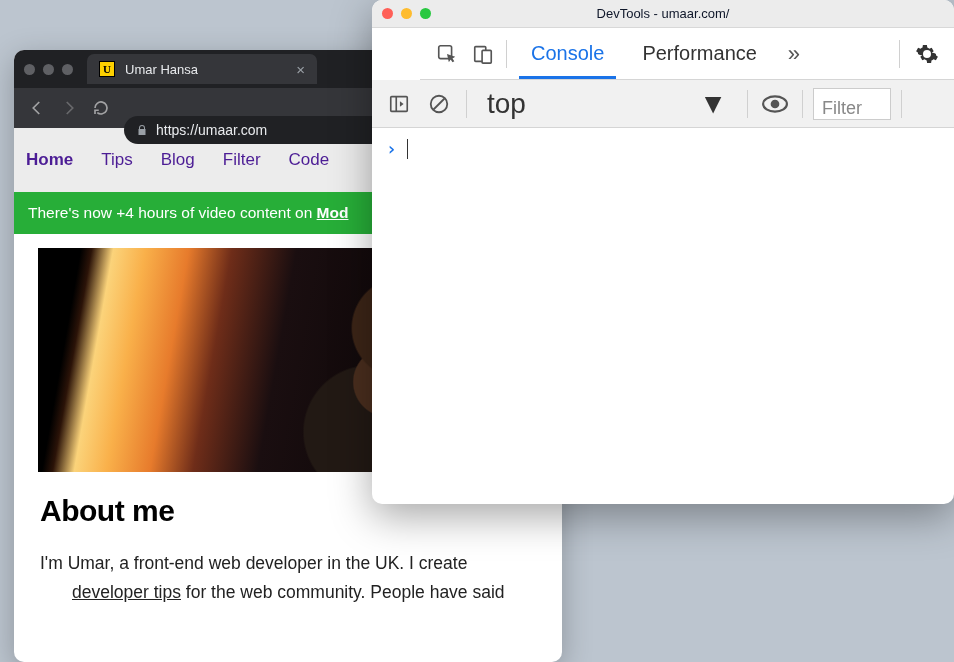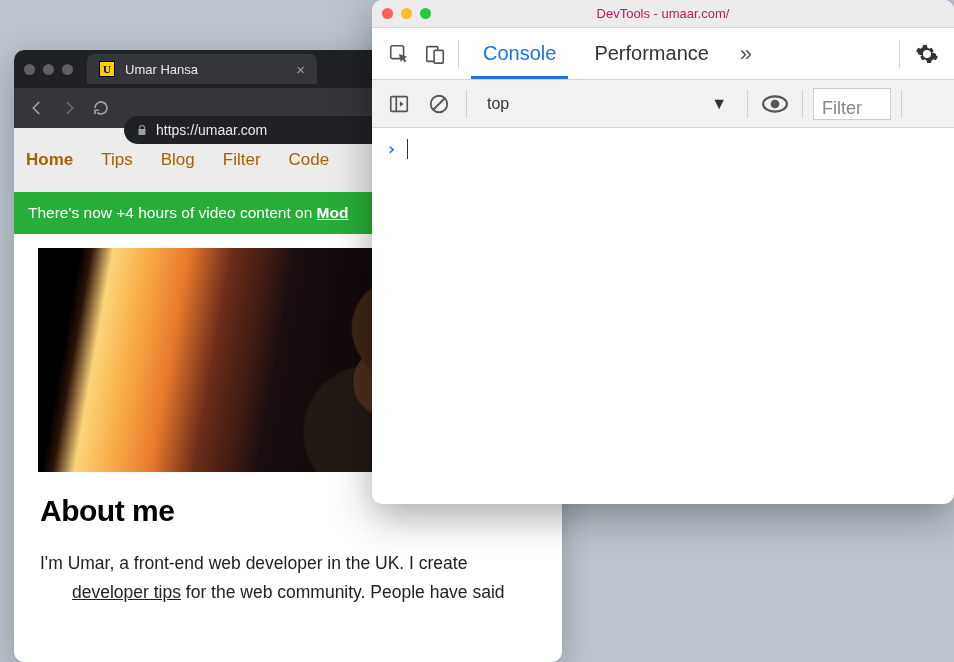--- a/index.html
+++ b/index.html
@@ -55,21 +55,21 @@
   .nav-ico { color: #ddd; opacity: 0.65; display:flex; font-size: 18px;}
   .nav-ico.fwd { opacity: 0.3; }
   .addr {
     flex: 1; background: #202124; height: 28px; border-radius: 14px;
     display: flex; align-items: center; gap: 8px; padding: 0 12px;
     color: #e8eaed; font-size: 14px; margin-top: 44px;
   }
   .lock { color: #9aa0a6; font-size: 12px; }
   .site-nav {
     height: 64px; background: #ececec; display: flex; align-items: center;
-    gap: 28px; padding: 0 12px; font-size: 17px; color: #a16207;
+    gap: 28px; padding: 0 12px; font-size: 17px; color: #4c1d95;
     white-space: nowrap; overflow: hidden;
   }
   .site-nav .navlink { cursor: pointer; }
   .site-nav .navlink.active { font-weight: 700; }
   .announce {
     background: #27ae38; color: #fff; padding: 12px 14px;
     font-size: 15.5px; white-space: nowrap; overflow: hidden;
   }
   .announce .link { text-decoration: underline; font-weight: 600; }
   .hero {
@@ -103,43 +103,43 @@
   .dt-title {
     height: 28px; background: #ececec;
     display: flex; align-items: center; padding: 0 10px;
     position: relative;
     border-bottom: 1px solid #d8d8d8;
   }
   .dt-traffic { display:flex; gap:8px; }
   .dt-traffic span { width:11px; height:11px; border-radius:50%; }
   .dt-title-text {
     position: absolute; left:0; right:0; text-align:center;
-    font-size: 13px; color: #be185d;
+    font-size: 13px; color: #0f172a;
   }
   .dt-tabs {
     height: 52px; border-bottom: 1px solid #d5d5d5;
     display: flex; align-items: center; gap: 2px; padding: 0 10px;
-    font-size: 20px; color: #333;
+    font-size: 20px; color: #333; margin-left: 48px;
   }
   .dt-ico-btn { width: 34px; height: 34px; display:flex; align-items:center; justify-content:center; color:#555; }
   .dt-tab { padding: 0 18px; height: 100%; display:flex; align-items:center; position:relative; cursor:pointer; }
   .dt-tab.active { color:#1a73e8; }
   .dt-tab.active::after { content:""; position:absolute; left:6px; right:6px; bottom:0; height:3px; background:#1a73e8; }
   .dt-tabs .gear { margin-left: 4px; }
   .dt-divider { width:1px; height:28px; background:#d0d0d0; margin: 0 4px; }
 
   .dt-toolbar {
     height: 48px; border-bottom: 1px solid #d5d5d5;
     display:flex; align-items:center; gap: 6px; padding: 0 10px;
     font-size: 20px; color:#555; background:#f1f1f1;
   }
   .ctx-select {
     flex: 0 0 260px; height: 34px;
     display:flex; align-items:center; justify-content:space-between;
-    padding: 0 10px; font-size: 16px; color:#333;
+    padding: 0 10px; font-size: 28px; color:#333;
   }
   .filter-box {
     width: 78px; height: 32px; border: 1px solid #ccc; background:#fff;
     display:flex; align-items:flex-end; padding:0 8px; font-size:18px; color:#888;
   }
   .dt-console { padding: 10px 14px; display:flex; align-items:center; gap:10px; font-family: Menlo, Consolas, monospace; }
   .prompt { color:#1a73e8; font-weight:700; font-size:18px; }
   .cursor { width:1px; height:20px; background:#333; animation: blink 1s step-end infinite; }
   @keyframes blink { 50% { opacity: 0; } }
 

